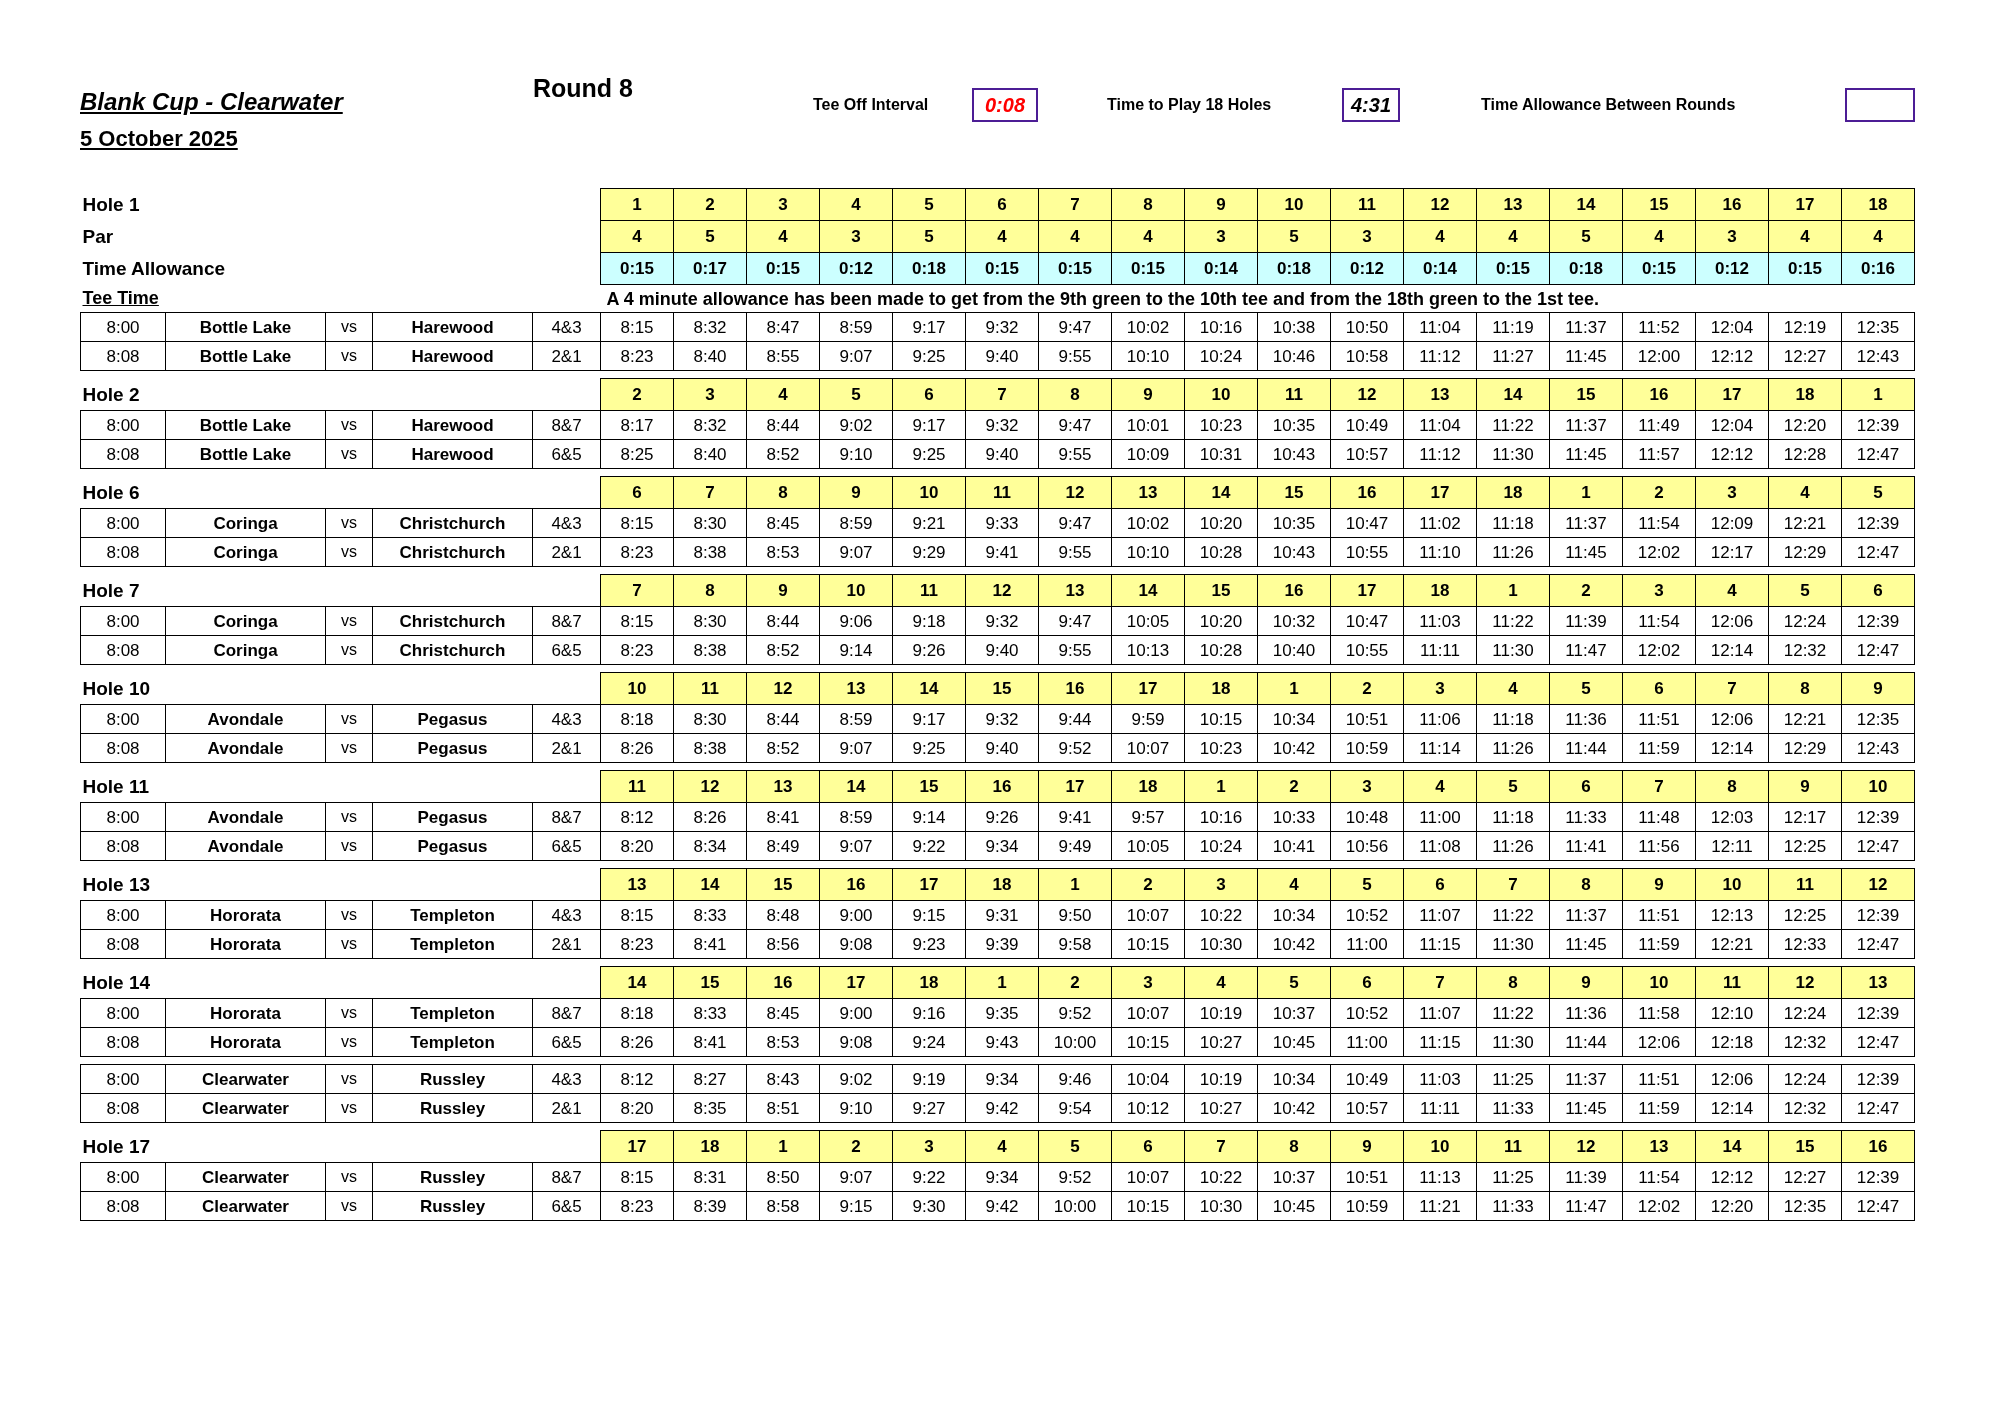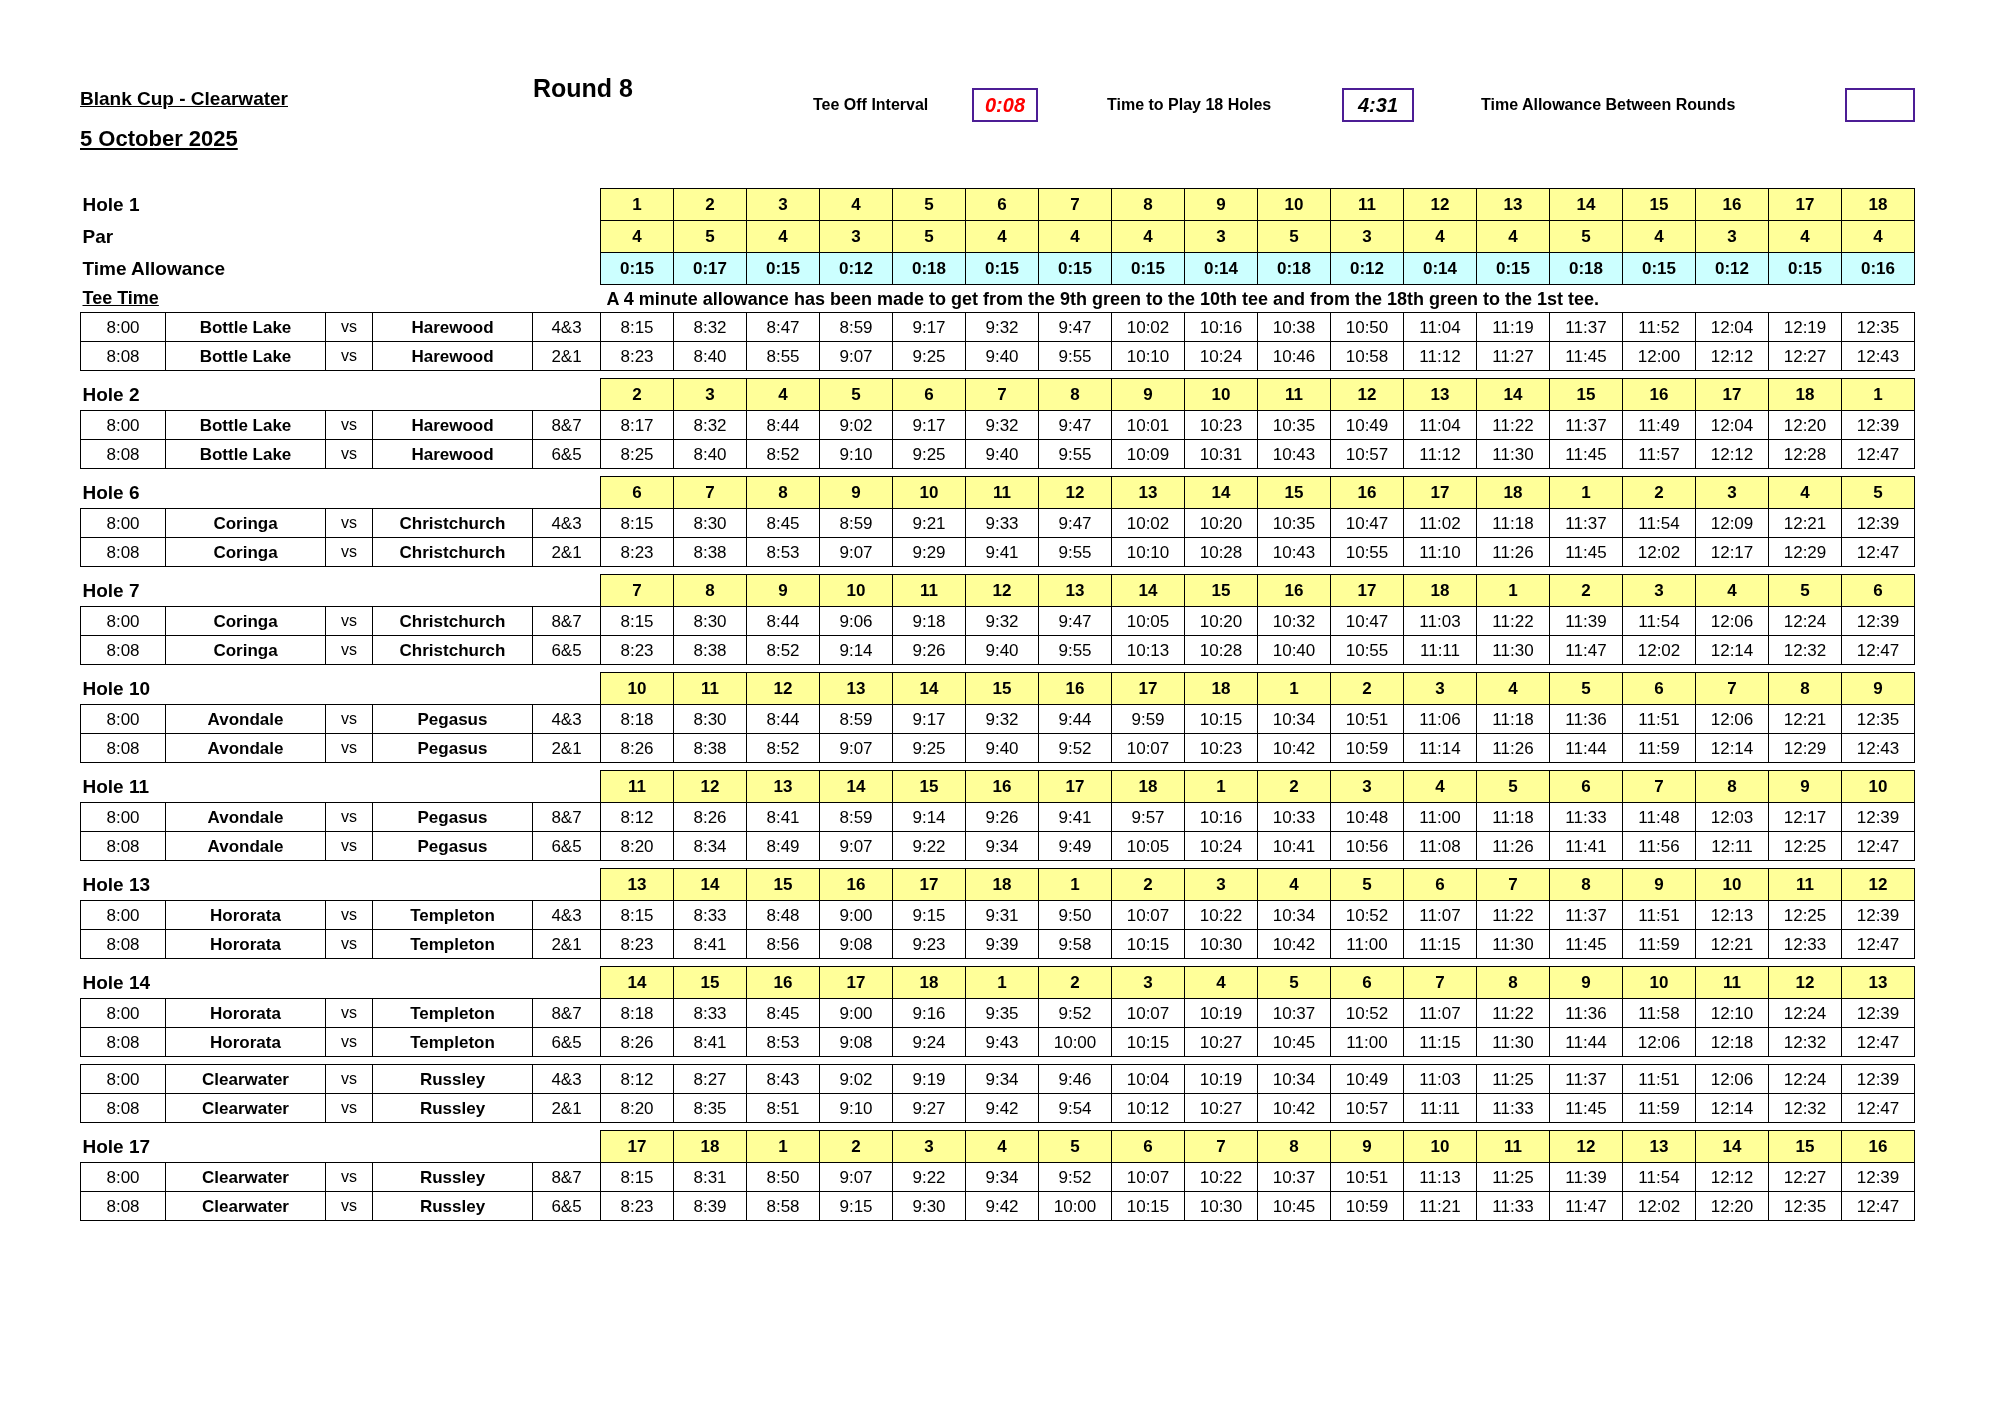--- a/index.html
+++ b/index.html
@@ -6,21 +6,21 @@
   html, body { margin: 0; padding: 0; }
   body {
     width: 2000px; height: 1414px;
     background: #ffffff;
     font-family: "Liberation Sans", sans-serif;
     color: #000;
     position: relative;
     overflow: hidden;
   }
   .abs { position: absolute; white-space: nowrap; }
-  .title { left: 80px; top: 88px; font-size: 19px; font-weight: bold; text-decoration: underline; }
+  .title { left: 80px; top: 88px; font-size: 24px; font-weight: bold; text-decoration: underline; font-style: italic; }
   .date  { left: 80px; top: 126px; font-size: 22px; font-weight: bold; text-decoration: underline; }
   .round { left: 533px; top: 74px; font-size: 25px; font-weight: bold; }
   .flabel { top: 96px; font-size: 16px; font-weight: bold; margin-left: 17px; }
   .box {
     position: absolute; top: 88px; height: 34px;
     border: 2px solid #4c1d95;
     display: flex; align-items: center; justify-content: center;
     font-size: 20px; font-weight: bold; font-style: italic;
   }
   .box.red { color: var(--red, #FF0000); }
@@ -57,21 +57,21 @@
 
 <div>
   <div class="abs title">Blank Cup - Clearwater</div>
   <div class="abs date">5 October 2025</div>
   <div class="abs round">Round 8</div>
 
   <div class="abs flabel" style="left:796px;">Tee Off Interval</div>
   <div class="box red" style="left:972px;width:66px;">0:08</div>
 
   <div class="abs flabel" style="left:1090px;">Time to Play 18 Holes</div>
-  <div class="box" style="left:1342px;width:72px;text-align:right;">4:31</div>
+  <div class="box" style="left:1342px;width:58px;text-align:right;">4:31</div>
 
   <div class="abs flabel" style="left:1464px;">Time Allowance Between Rounds</div>
   <div class="box" style="left:1845px;width:70px;"></div>
 
   <div id="sheet">
       <table>
         <colgroup>
           <col style="width: 85px;">
           <col style="width: 160px;">
           <col style="width: 47px;">

